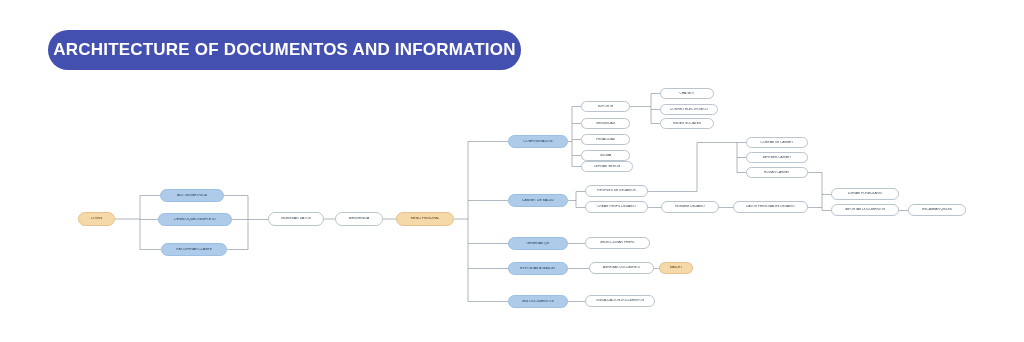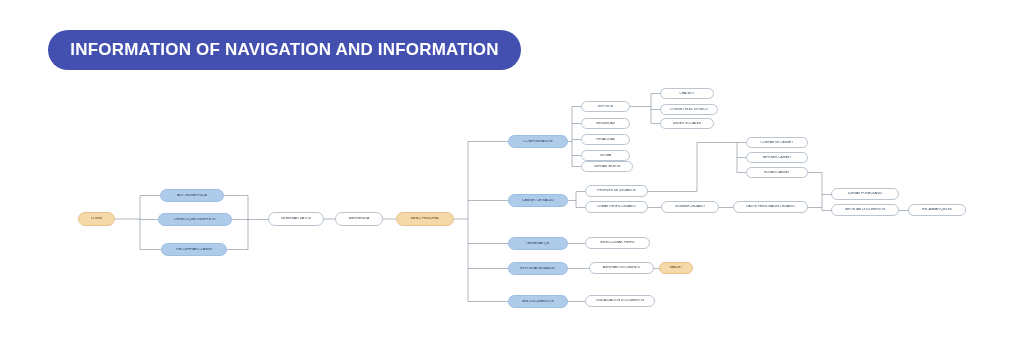--- a/index.html
+++ b/index.html
@@ -94,21 +94,21 @@
     color: #30404f;
   }
   .node.rounded-pill {
     border-radius: 7px;
   }
 </style>
 </head>
 <body>
 
 <div id="title-banner">
-  <span class="title-text">INFORMATION OF NAVIGATION AND INFORMATION</span>
+  <span class="title-text">ARCHITECTURE OF DOCUMENTOS AND INFORMATION</span>
 </div>
 
 <div id="diagram">
 
   <svg id="connector-layer" viewBox="0 0 1024 342" width="1024" height="342">
     <g fill="none" stroke="#8e9aa6" stroke-width="0.7">
 
       <path d="M115 219 L140 219"></path>
       <path d="M140 195.5 L140 249.5"></path>
       <path d="M140 195.5 L160 195.5"></path>

